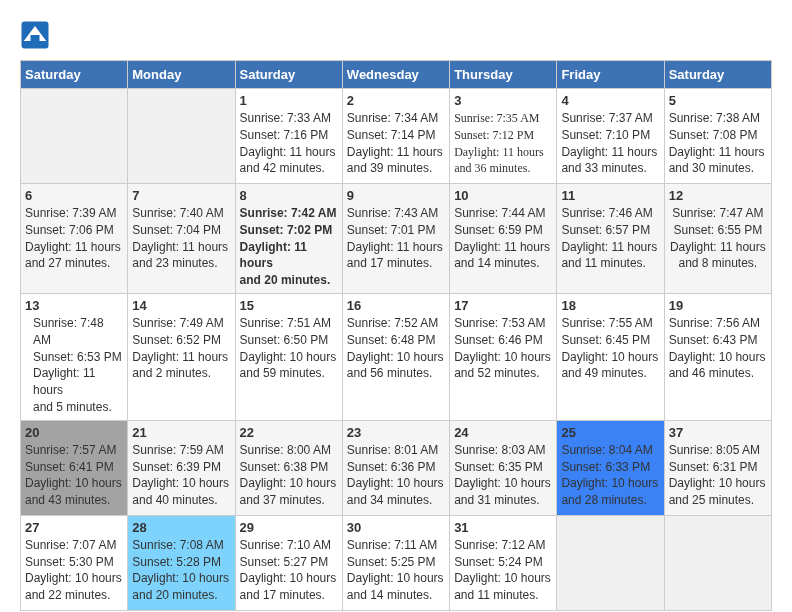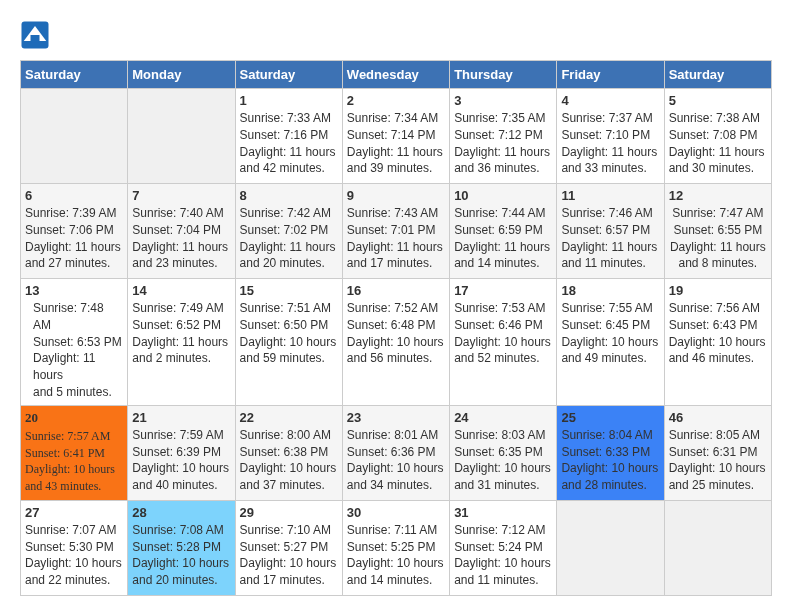--- a/index.html
+++ b/index.html
@@ -125,21 +125,21 @@
         </td>
         <td style="background: rgb(255, 255, 255);">
           <span class="day-number">2</span>
           <div class="day-info" style="white-space: pre-line;">Sunrise: 7:34 AM
 Sunset: 7:14 PM
 Daylight: 11 hours
 and 39 minutes.</div>
         </td>
         <td style="background: rgb(255, 255, 255);">
           <span class="day-number">3</span>
-          <div class="day-info" style="white-space: pre-line;">Sunrise: 7:35 AM
+          <div class="day-info" style="white-space: pre-line; font-family: Liberation Serif, serif;">Sunrise: 7:35 AM
 Sunset: 7:12 PM
 Daylight: 11 hours
 and 36 minutes.</div>
         </td>
         <td style="background: rgb(255, 255, 255);">
           <span class="day-number">4</span>
           <div class="day-info" style="white-space: pre-line;">Sunrise: 7:37 AM
 Sunset: 7:10 PM
 Daylight: 11 hours
 and 33 minutes.</div>
@@ -162,21 +162,21 @@
         </td>
         <td style="background: rgb(245, 245, 245);">
           <span class="day-number">7</span>
           <div class="day-info" style="white-space: pre-line;">Sunrise: 7:40 AM
 Sunset: 7:04 PM
 Daylight: 11 hours
 and 23 minutes.</div>
         </td>
         <td style="background: rgb(245, 245, 245);">
           <span class="day-number">8</span>
-          <div class="day-info" style="white-space: pre-line;">Sunrise: 7:42 AM
+          <div class="day-info" style="white-space: pre-line; font-weight: bold;">Sunrise: 7:42 AM
 Sunset: 7:02 PM
 Daylight: 11 hours
 and 20 minutes.</div>
         </td>
         <td style="background: rgb(245, 245, 245);">
           <span class="day-number">9</span>
           <div class="day-info" style="white-space: pre-line;">Sunrise: 7:43 AM
 Sunset: 7:01 PM
 Daylight: 11 hours
 and 17 minutes.</div>
@@ -248,21 +248,21 @@
         </td>
         <td style="background: rgb(255, 255, 255);">
           <span class="day-number">19</span>
           <div class="day-info" style="white-space: pre-line;">Sunrise: 7:56 AM
 Sunset: 6:43 PM
 Daylight: 10 hours
 and 46 minutes.</div>
         </td>
       </tr>
       <tr>
-        <td style="background: #f97316; font-family: Liberation Serif, serif;">
+        <td style="background: #a3a3a3;">
           <span class="day-number">20</span>
           <div class="day-info" style="white-space: pre-line;">Sunrise: 7:57 AM
 Sunset: 6:41 PM
 Daylight: 10 hours
 and 43 minutes.</div>
         </td>
         <td style="background: rgb(245, 245, 245);">
           <span class="day-number">21</span>
           <div class="day-info" style="white-space: pre-line;">Sunrise: 7:59 AM
 Sunset: 6:39 PM
@@ -291,21 +291,21 @@
 and 31 minutes.</div>
         </td>
         <td style="background: #3b82f6;">
           <span class="day-number">25</span>
           <div class="day-info" style="white-space: pre-line;">Sunrise: 8:04 AM
 Sunset: 6:33 PM
 Daylight: 10 hours
 and 28 minutes.</div>
         </td>
         <td style="background: rgb(245, 245, 245);">
-          <span class="day-number">46</span>
+          <span class="day-number">37</span>
           <div class="day-info" style="white-space: pre-line;">Sunrise: 8:05 AM
 Sunset: 6:31 PM
 Daylight: 10 hours
 and 25 minutes.</div>
         </td>
       </tr>
       <tr>
         <td style="background: rgb(255, 255, 255);">
           <span class="day-number">27</span>
           <div class="day-info" style="white-space: pre-line;">Sunrise: 7:07 AM

